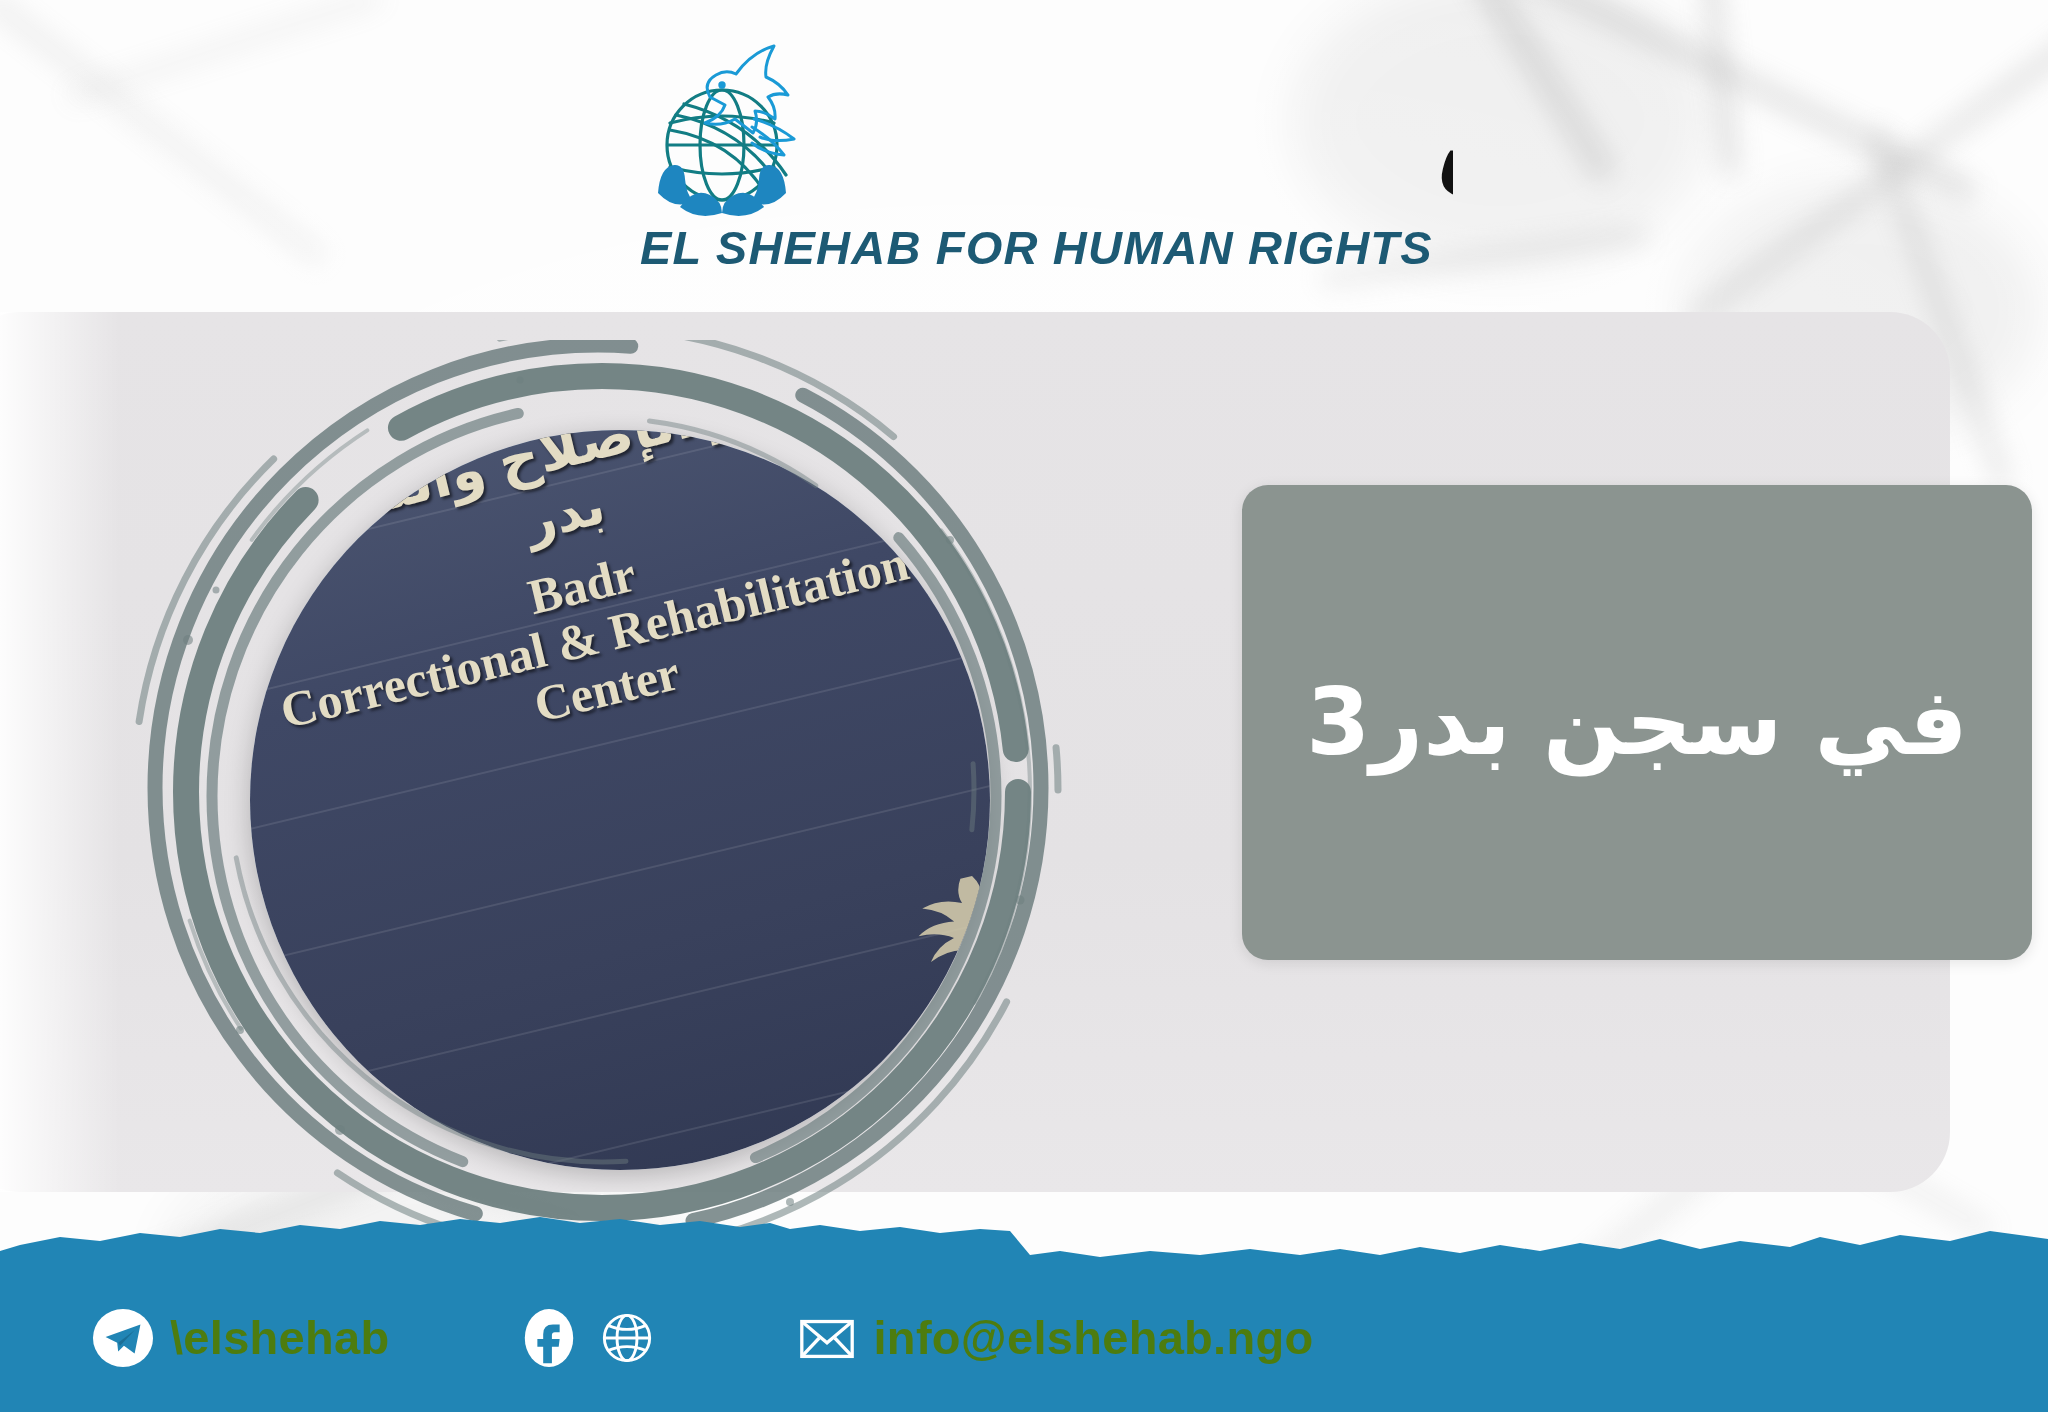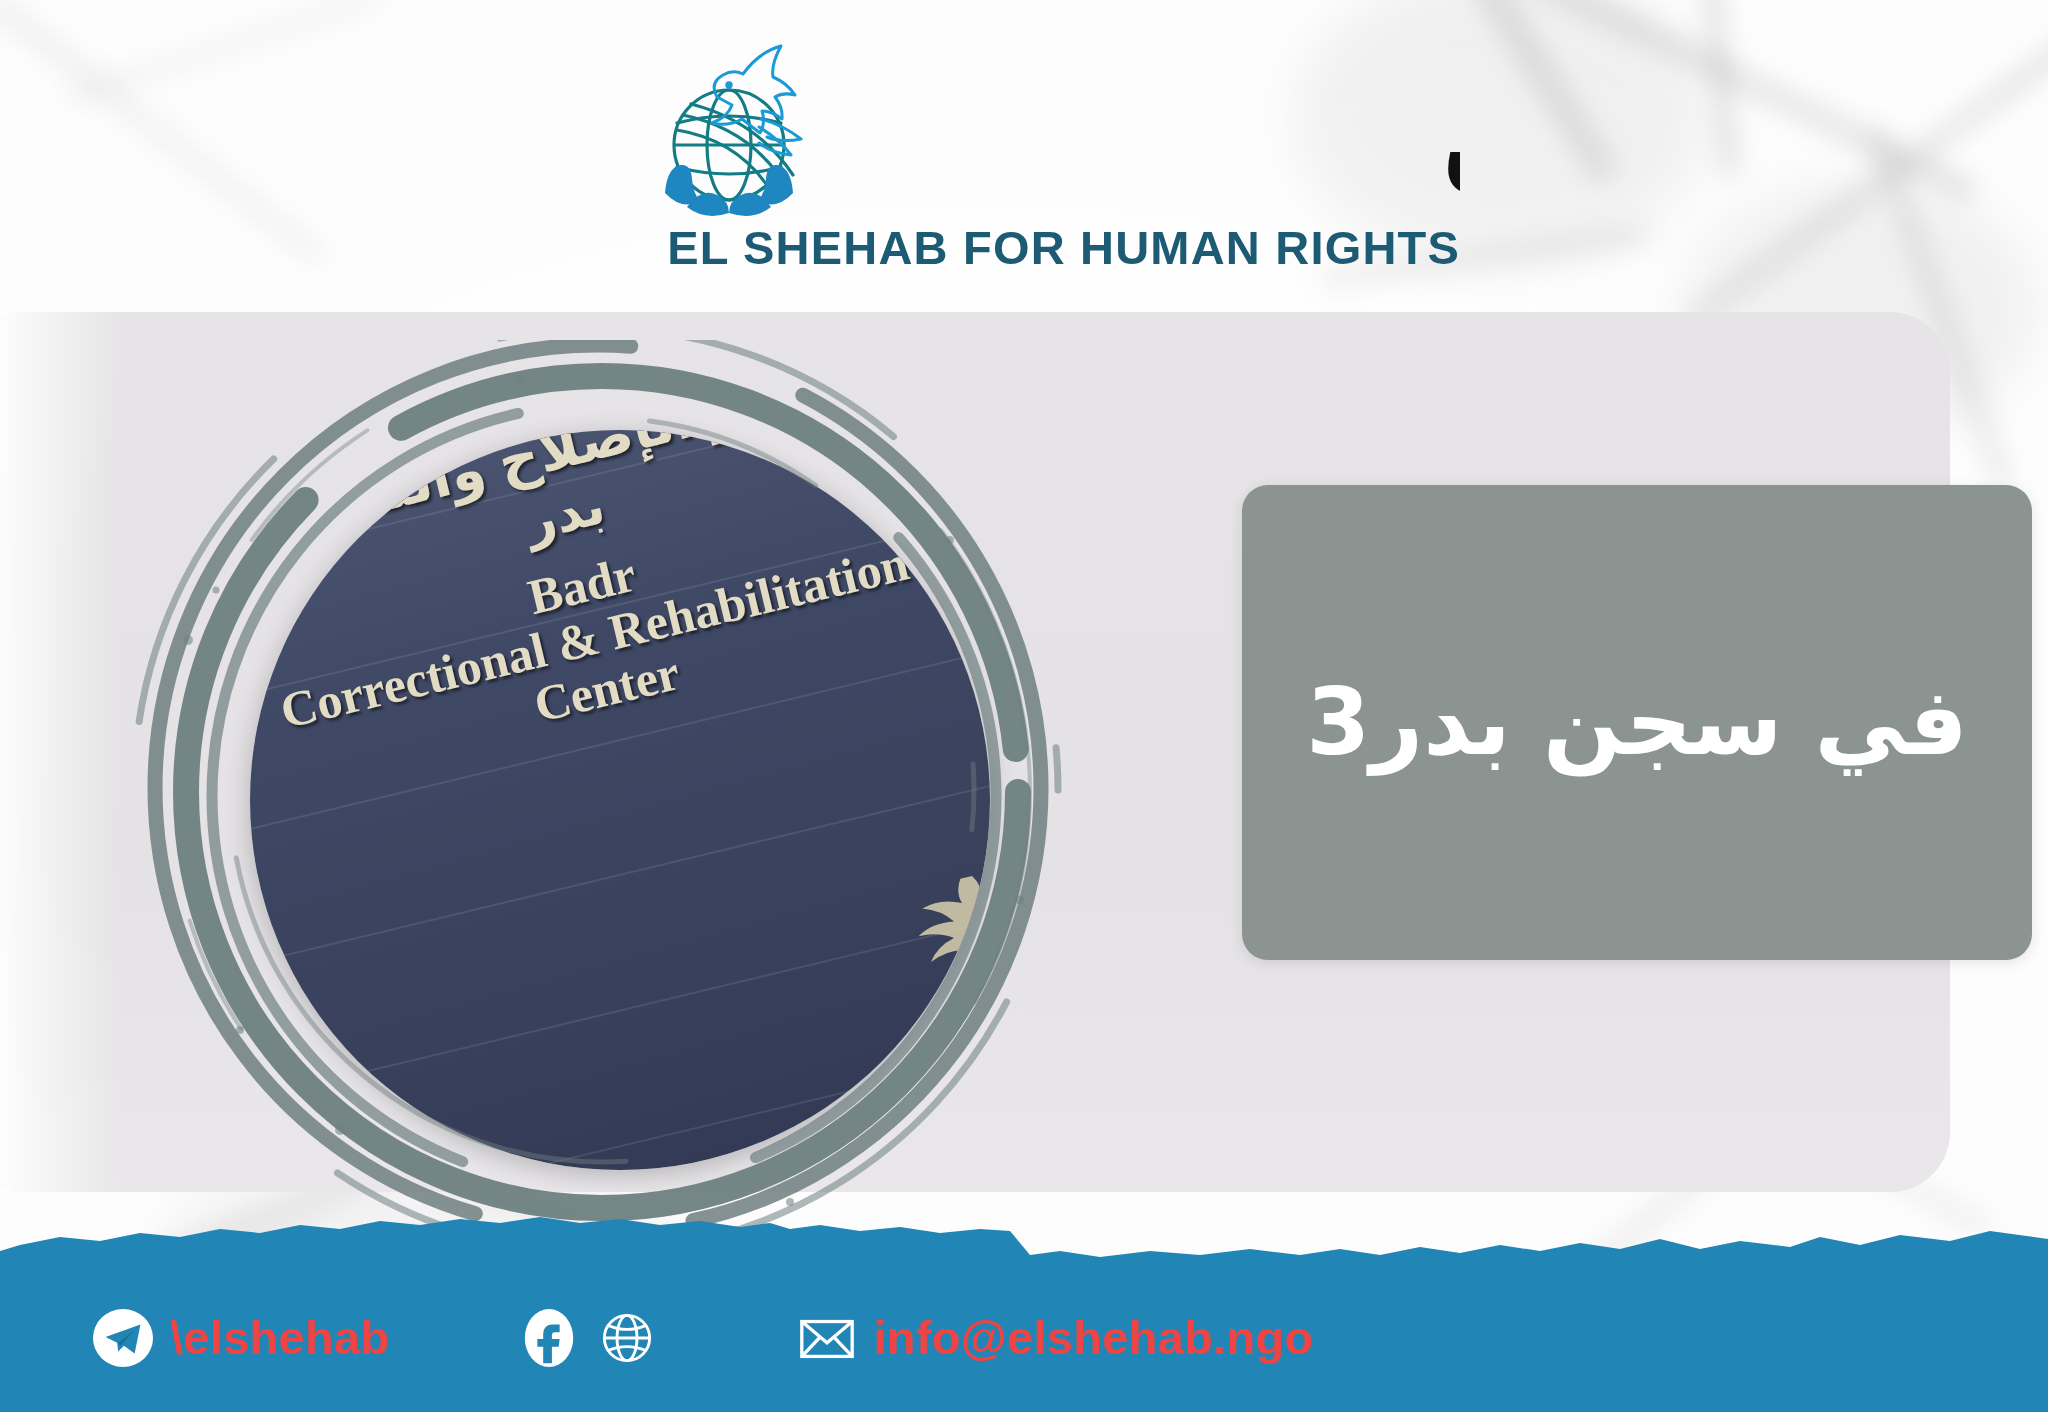--- a/index.html
+++ b/index.html
@@ -35,21 +35,21 @@
   }
   .panel-fade{
     position:absolute;left:0;top:312px;width:120px;height:880px;
     background:linear-gradient(90deg,rgba(255,255,255,.92),rgba(255,255,255,0));
   }
 
   
   .header{position:absolute;left:0;top:0;width:2048px;height:300px;}
   .logo-wrap{
     position:absolute;left:640px;top:30px;width:820px;height:250px;
-    display:flex;flex-direction:column;align-items:flex-end;
+    display:flex;flex-direction:column;align-items:flex-start;font-style:italic;
   }
   .logo-row{display:flex;align-items:flex-end;gap:18px;height:200px;}
   .logo-mark{width:175px;height:195px;position:relative;flex:0 0 auto;}
   .logo-arabic{
     height:175px;display:flex;align-items:center;position:relative;top:-4px;
   }
   .logo-arabic svg{height:170px;}
   .logo-en{
     margin-top:-6px;font-size:47px;font-weight:bold;letter-spacing:1.2px;
     color:#1d5a74;white-space:nowrap;line-height:1;
@@ -118,21 +118,21 @@
   }
 
   
   .footer{position:absolute;left:0;bottom:0;width:2048px;height:165px;}
   .footer-torn{position:absolute;left:0;top:-42px;width:2048px;height:60px;}
   .footer-bar{
     position:absolute;left:0;top:16px;width:2048px;height:149px;background:#2185b5;
   }
   .footer-items{
     position:absolute;left:0;top:16px;width:1798px;height:149px;
-    display:flex;align-items:center;color:#ef4444;
+    display:flex;align-items:center;color:#4d7c0f;
   }
   .fitem{display:flex;align-items:center;gap:16px;white-space:nowrap;}
   .fitem .lbl{font-size:47px;font-weight:bold;letter-spacing:.3px;}
   .ficon{width:62px;height:62px;flex:0 0 auto;}
   .ficon.sm{width:58px;height:58px;}
 </style>
 </head>
 <body>
 
 <div class="canvas">

